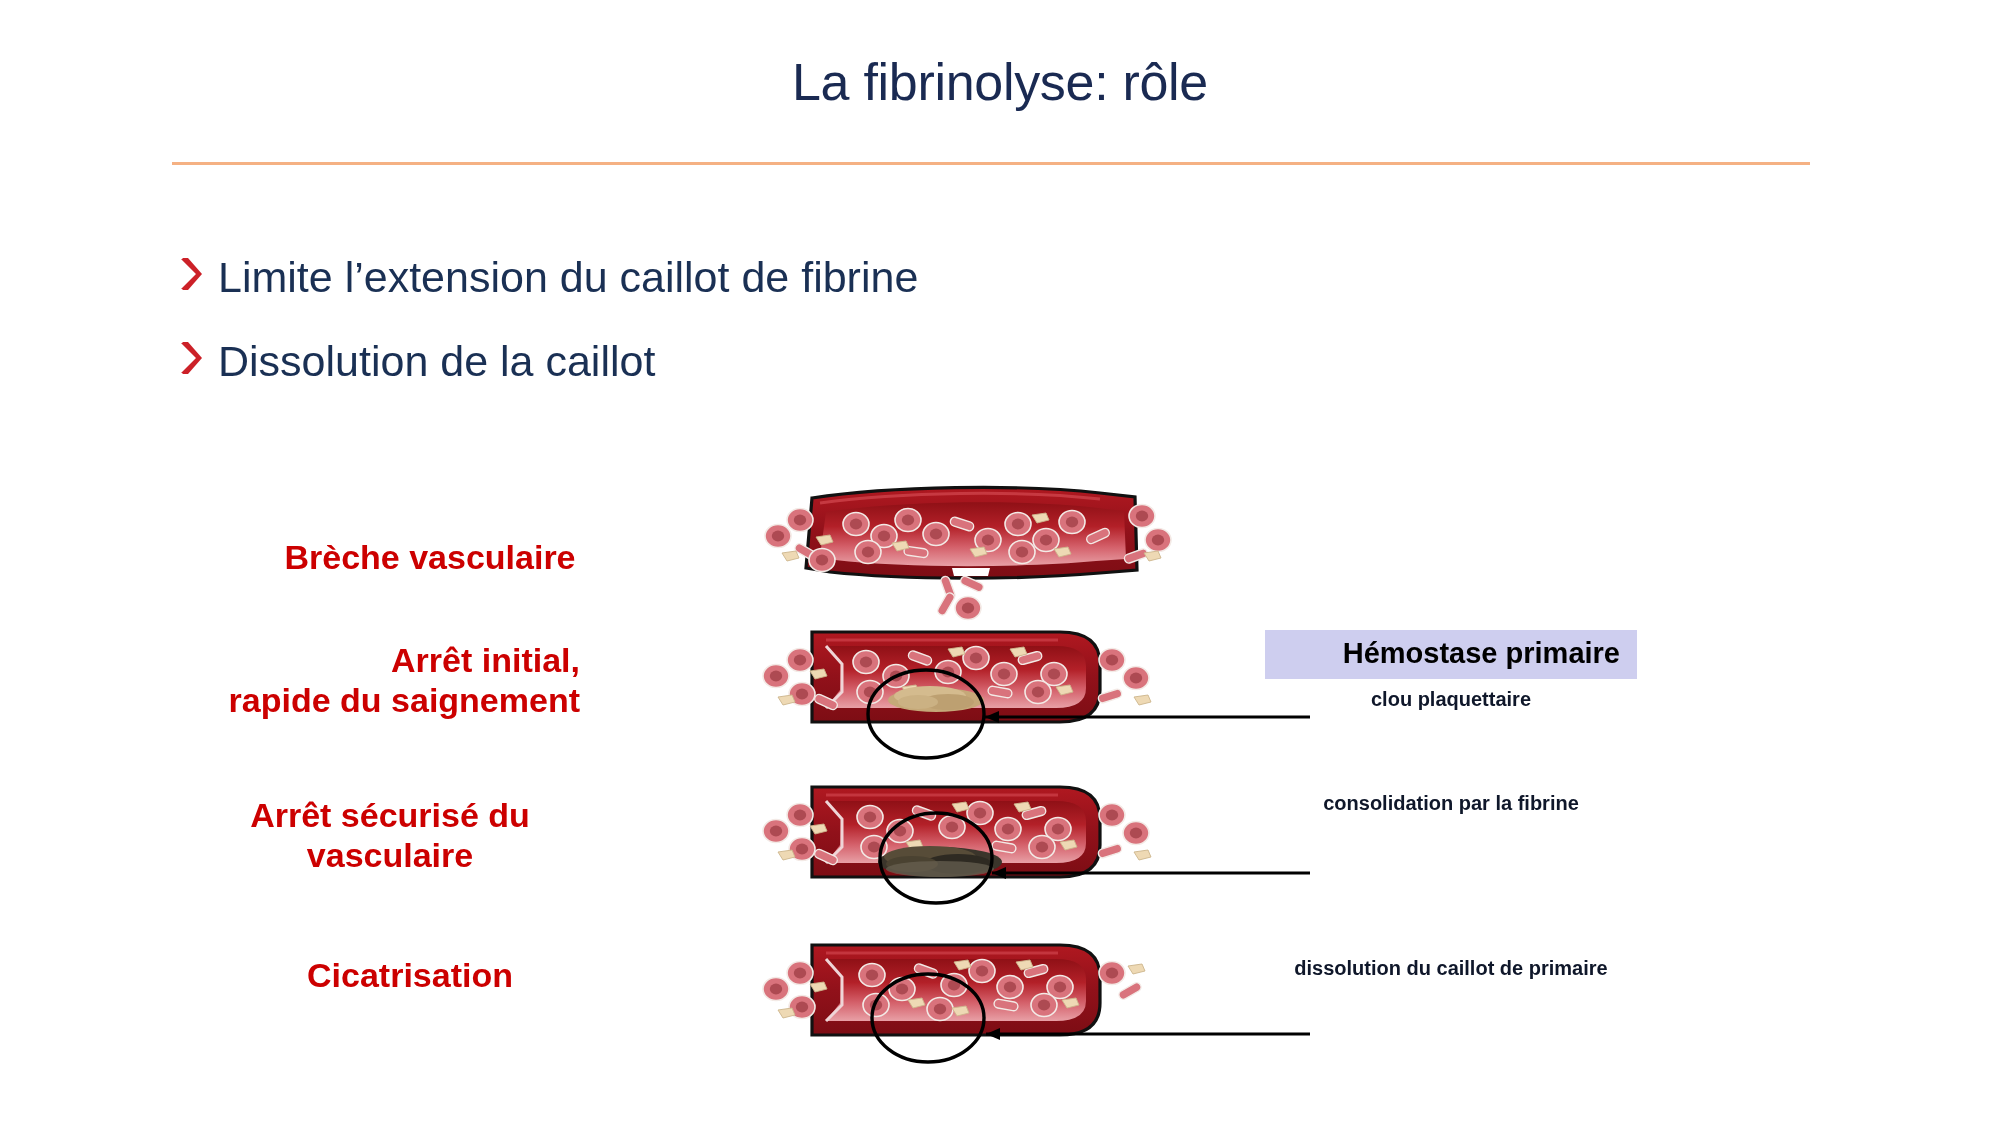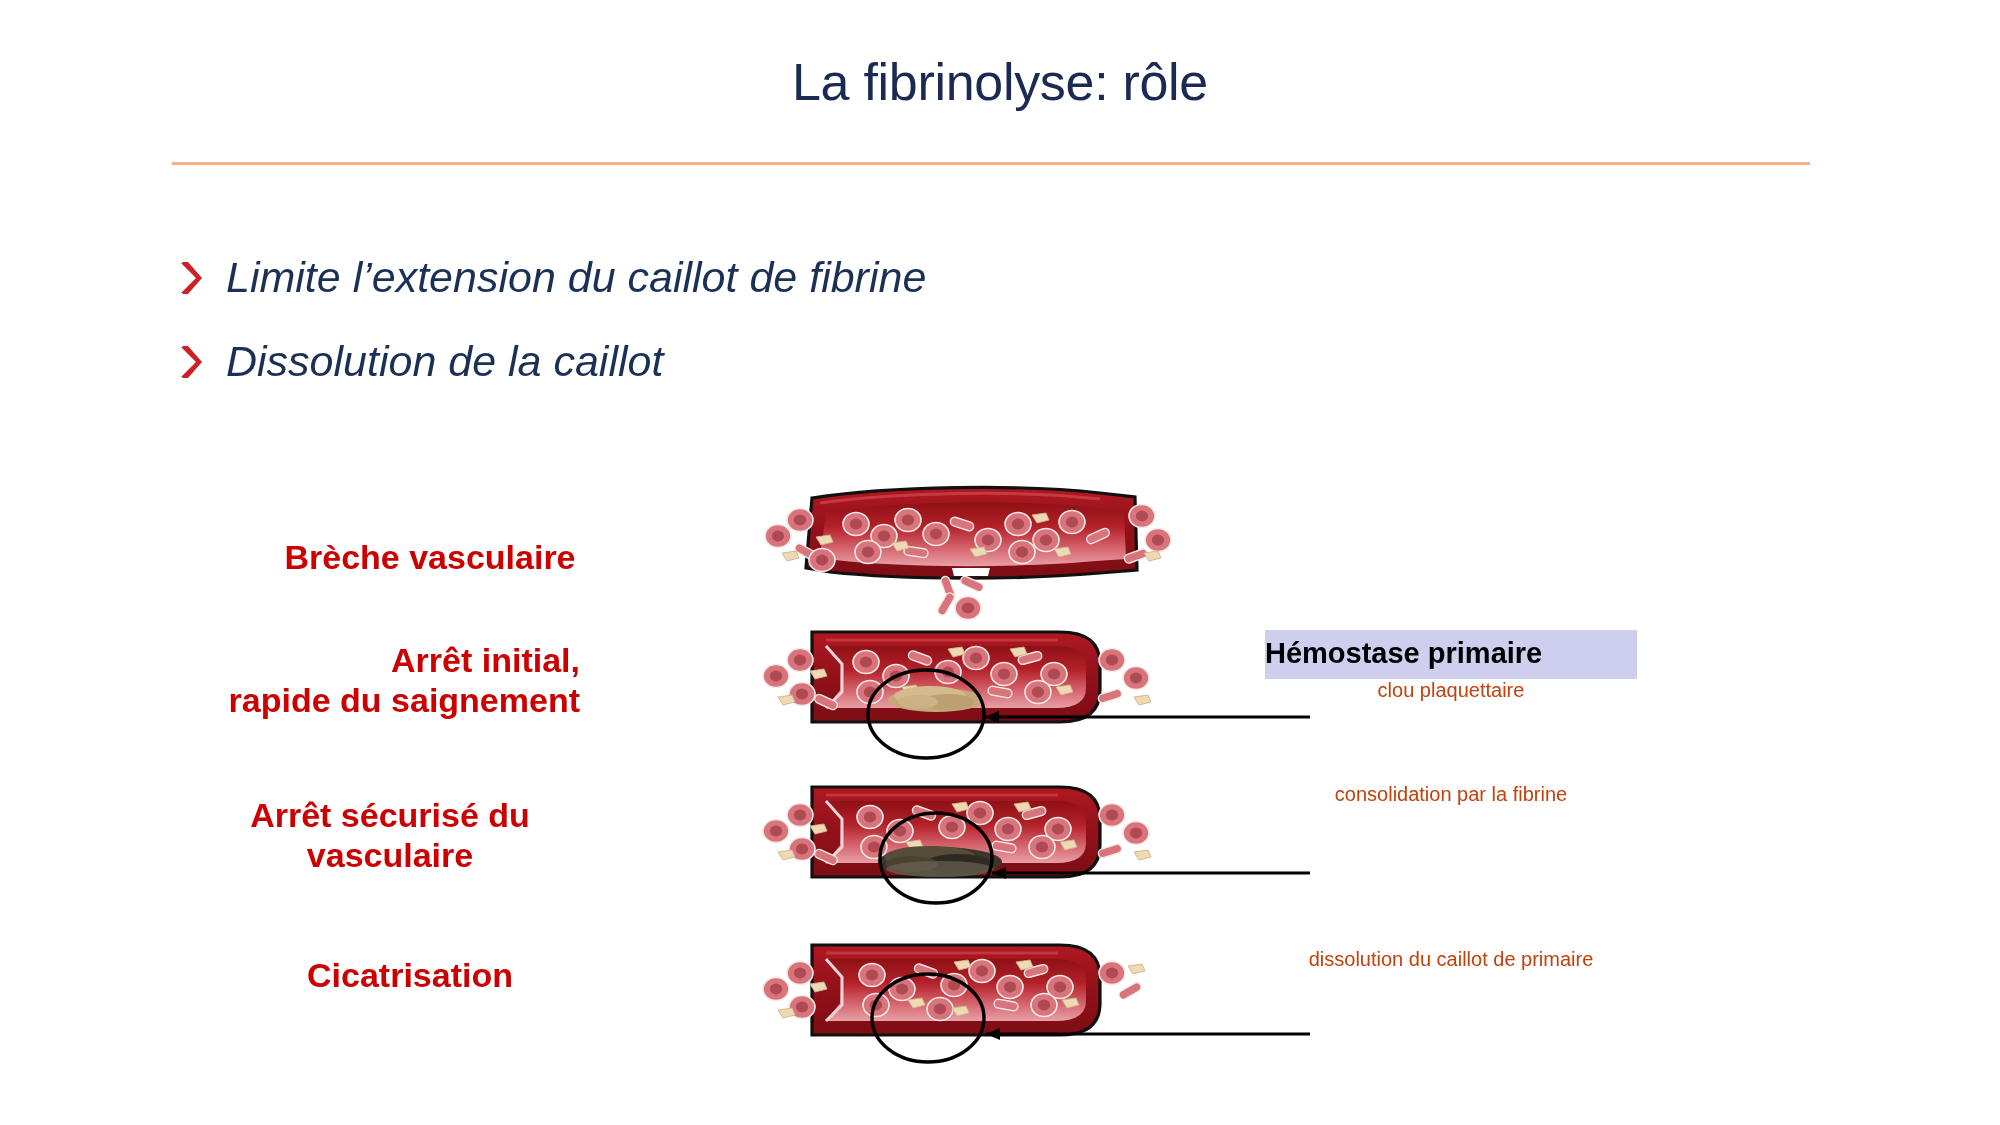--- a/index.html
+++ b/index.html
@@ -35,23 +35,22 @@
     width: 1638px;
     height: 3px;
     background: #f5b183;
   }
 
   
   .bullet-row {
     position: absolute;
     left: 178px;
     display: flex;
-    align-items: center;
-    gap: 22px;
-    font-style: italic;
+    align-items: flex-start;
+    gap: 14px;
   }
   #bullet-row-0 { top: 255px; }
   #bullet-row-1 { top: 339px; }
 
   .chevron-icon {
     width: 26px;
     height: 38px;
     flex: 0 0 26px;
     display: block;
   }
@@ -94,28 +93,28 @@
   }
   #phase-block-0 { left: 1265px; top: 630px; }
   #phase-block-1 { left: 1265px; top: 783px; }
   #phase-block-2 { left: 1265px; top: 948px; }
 
   .phase-box {
     background: #ceceef;
     color: #000000;
     font-weight: bold;
     font-size: 29px;
-    text-align: left;
-    padding: 9px 4px 11px 0;
+    text-align: right;
+    padding: 9px 17px 11px 0;
     line-height: 1.0;
   }
   .phase-caption {
-    margin-top: 0;
-    color: #c2410c;
-    font-weight: normal;
+    margin-top: 9px;
+    color: #0f172a;
+    font-weight: bold;
     font-size: 20px;
     text-align: center;
     line-height: 1.1;
   }
 </style>
 </head>
 <body>
 
 <div id="slide-title">La fibrinolyse: rôle</div>
 <div id="title-rule"></div>

